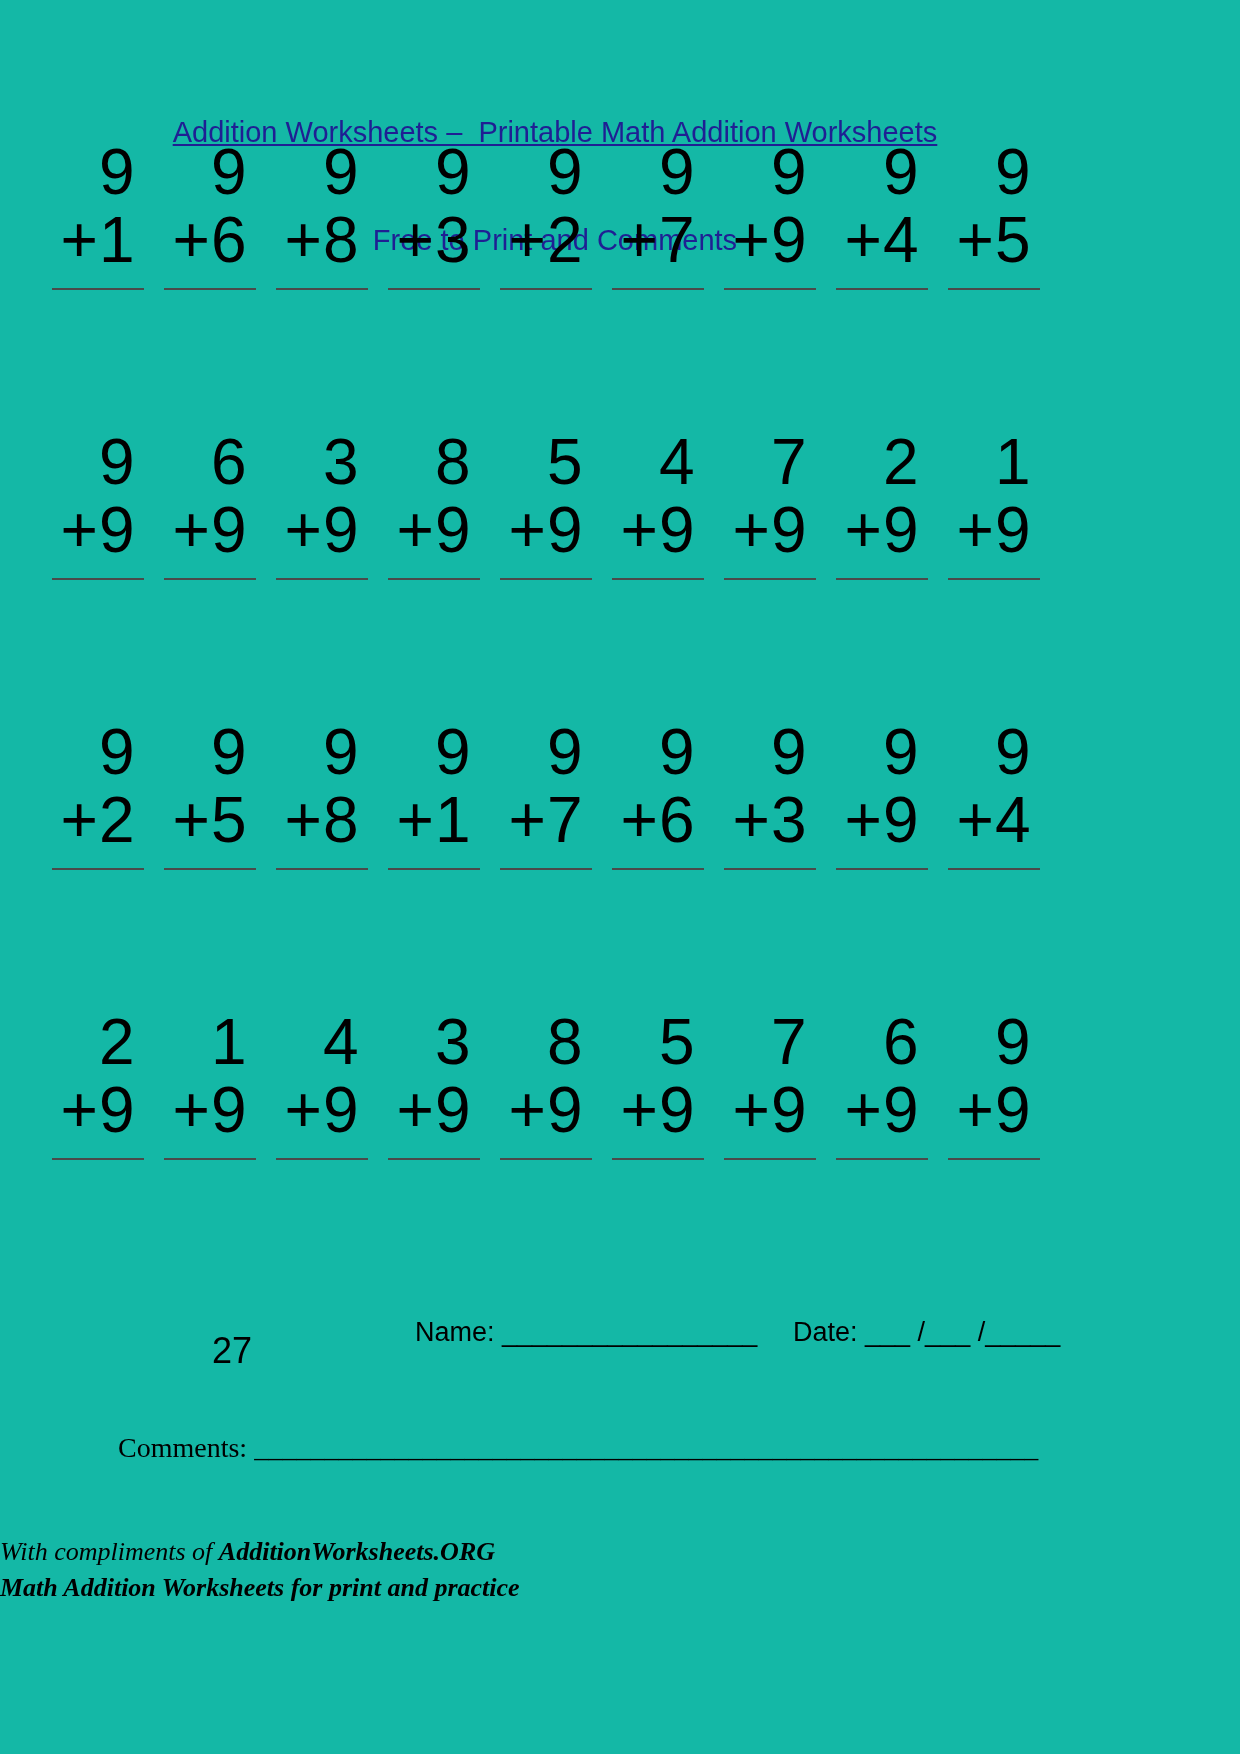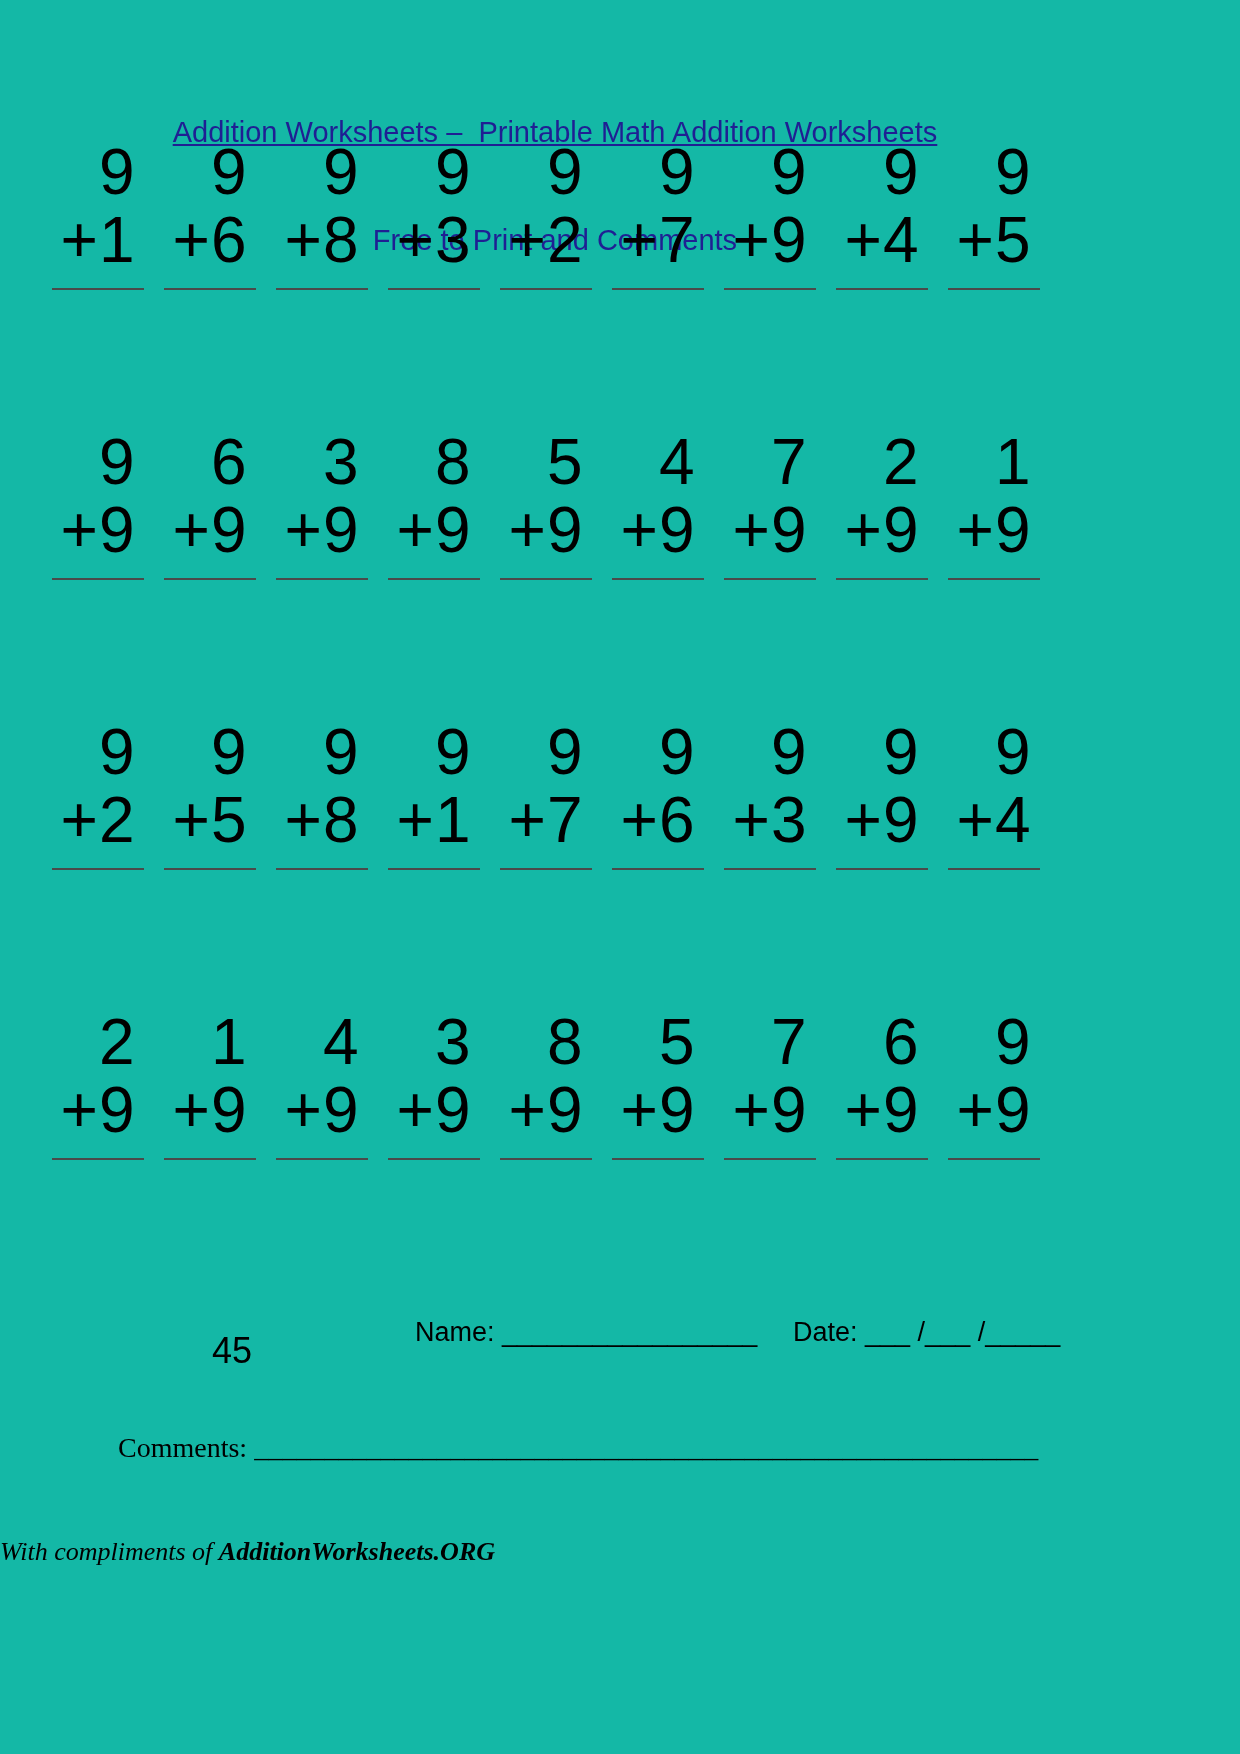--- a/index.html
+++ b/index.html
@@ -358,31 +358,32 @@
         <div class="pcell">
           <div class="prob">
             <div class="ptop">9</div>
             <div class="pbot">+9</div>
           </div>
           <div class="pline"></div>
         </div>
       </div>
     </div>
 
-  <div class="score-value">45</div>
+  <div class="score-value">27</div>
 
   <div class="field name-field">
     <span>Name: </span><span>_________________</span>
   </div>
 
   <div class="field date-field">
     <span>Date: </span><span>___ /___ /_____</span>
   </div>
 
   <div class="field comments-field">
     <span>Comments: </span><span>________________________________________________________</span>
   </div>
 
   <div class="footer">
     <div><span>With compliments of </span><b>AdditionWorksheets.ORG</b></div>
+    <div><b>Math Addition Worksheets for print and practice</b></div>
   </div>
 
 </div>
 
 </body></html>

